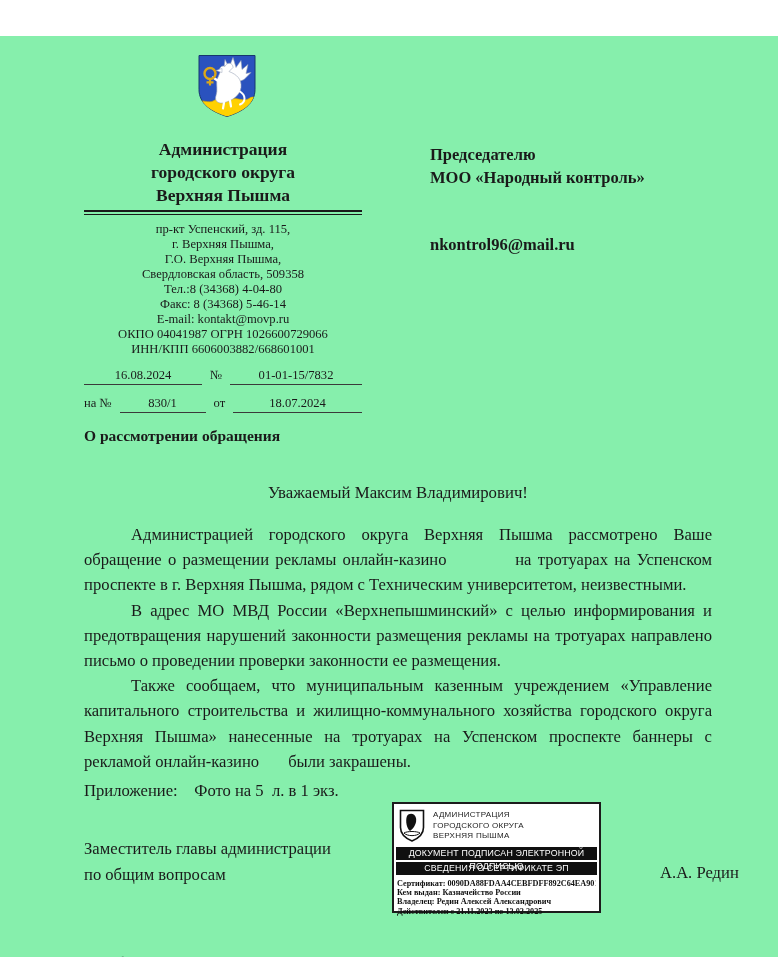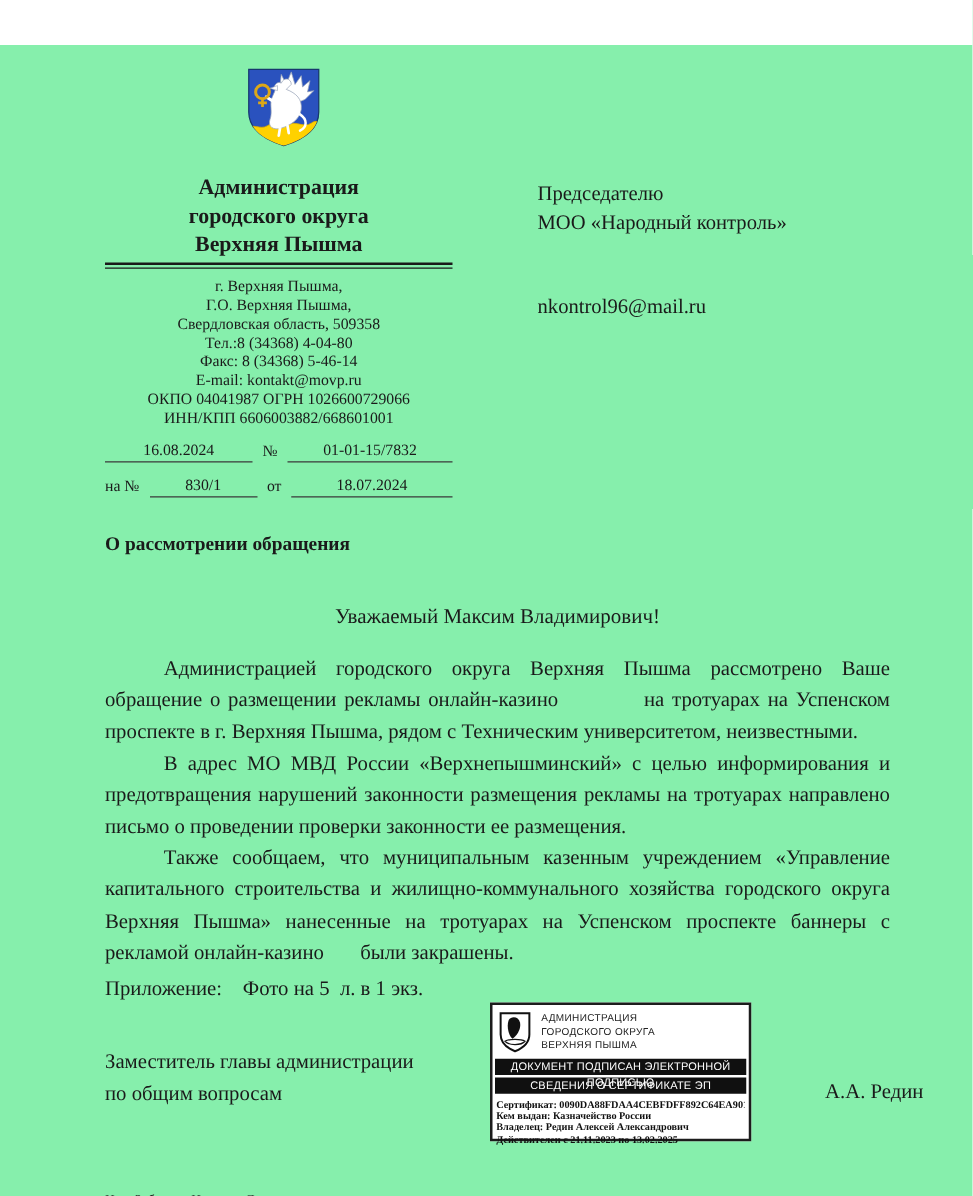--- a/index.html
+++ b/index.html
@@ -6,26 +6,26 @@
   .page{
     position:relative;width:778px;height:957px;background:#86efac;
     font-family:"Liberation Serif",serif;color:#1a1a1a;overflow:hidden;margin-top:36px;
   }
   
   .coat{position:absolute;left:196px;top:15px;width:62px;height:69px;}
   .left-col{position:absolute;left:84px;top:102px;width:278px;text-align:center;}
   .org-title{font-weight:bold;font-size:17.5px;line-height:23px;}
   .title-rule{height:2px;border-top:2.5px solid #1a1a1a;border-bottom:1px solid #1a1a1a;margin-top:3px;}
   .addr{margin-top:7px;font-size:12.6px;line-height:15px;}
-  .date-row{display:flex;align-items:center;gap:8px;font-size:12.6px;margin-top:11px;}
+  .date-row{display:flex;align-items:flex-start;gap:8px;font-size:12.6px;margin-top:11px;}
   .date-row .u{border-bottom:1px solid #3a3a3a;text-align:center;padding-bottom:1px;}
   .date-row .lbl{white-space:nowrap;padding-bottom:1px;}
   .u.w1{width:118px;} .u.w2{flex:1;} .u.w3{width:86px;} .u.w4{flex:1;}
   
-  .recipient{position:absolute;left:430px;top:107px;font-size:16.5px;line-height:23px;}
+  .recipient{position:absolute;left:430px;top:107px;font-size:16.5px;line-height:23px;font-weight:bold;}
   .recipient .gap{height:22px;}
   
   .subject{position:absolute;left:84px;top:391px;font-size:15.5px;font-weight:bold;}
   .salutation{position:absolute;left:84px;top:447px;width:628px;text-align:center;font-size:16.8px;}
   .body-text{position:absolute;left:84px;top:486px;width:628px;font-size:16.6px;line-height:25.2px;text-align:justify;}
   .body-text p{margin:0;text-indent:47px;}
   .attachment{position:absolute;left:84px;top:745px;font-size:16.6px;text-align:right;}
   .sig-position{position:absolute;left:84px;top:800px;font-size:16.6px;line-height:26px;}
   .sig-name{position:absolute;left:660px;top:827px;font-size:16.6px;}
   
@@ -75,20 +75,21 @@
   </svg>
 
   <div class="left-col">
     <div class="org-title">
       <div>Администрация</div>
       <div>городского округа</div>
       <div>Верхняя Пышма</div>
     </div>
     <div class="title-rule"></div>
     <div class="addr">
+      <div>пр-кт Успенский, зд. 115,</div>
       <div>г. Верхняя Пышма,</div>
       <div>Г.О. Верхняя Пышма,</div>
       <div>Свердловская область, 509358</div>
       <div>Тел.:8 (34368) 4-04-80</div>
       <div>Факс: 8 (34368) 5-46-14</div>
       <div>E-mail: kontakt@movp.ru</div>
       <div>ОКПО 04041987 ОГРН 1026600729066</div>
       <div>ИНН/КПП 6606003882/668601001</div>
     </div>
     <div class="date-row">

